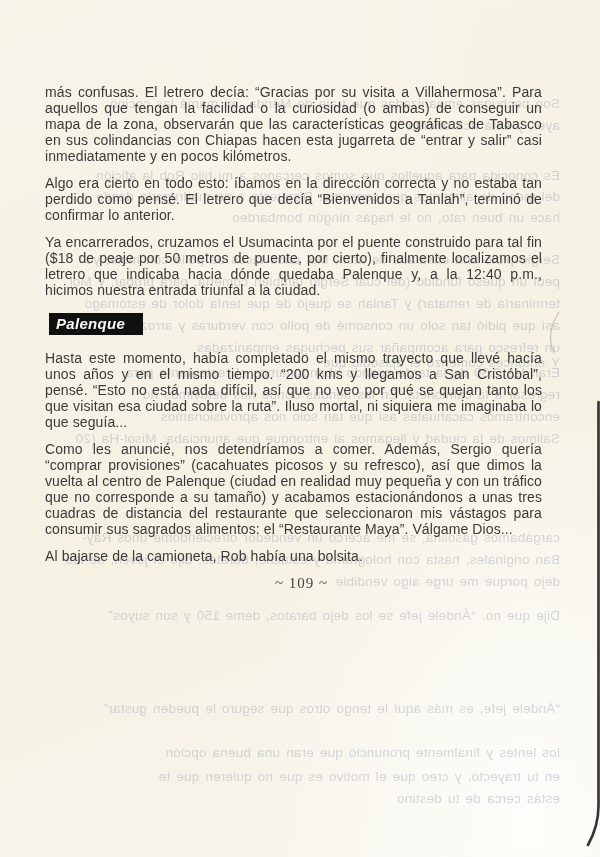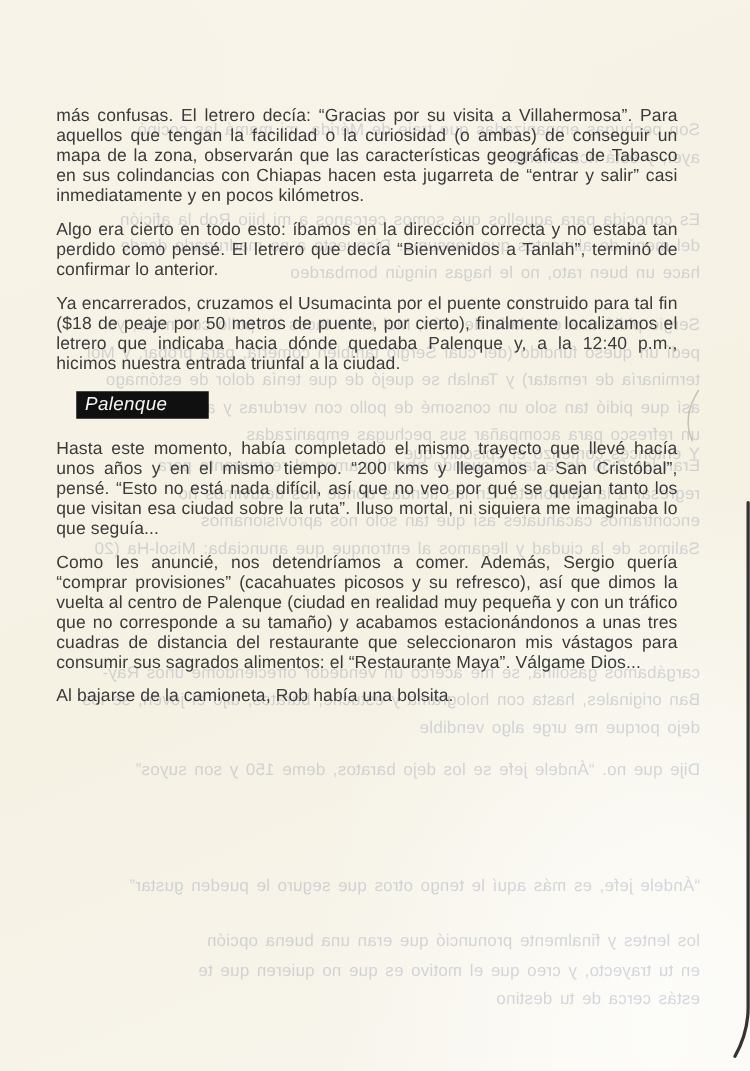--- a/index.html
+++ b/index.html
@@ -19,22 +19,22 @@
     font-size:13.5px;line-height:18px;color:#9aa0b4;opacity:.40;
     white-space:nowrap;text-align:left;letter-spacing:.2px;word-spacing:2px;
   }
   .content{position:absolute;left:45px;right:42px;top:84px;z-index:2;}
   .body-par{
     margin:0 16px 11px 0;font-size:14px;line-height:16px;color:#3a3a3a;
     text-align:justify;letter-spacing:.1px;
   }
   .section-heading{
     display:inline-block;background:#101010;color:#f6f6f2;
-    font-style:italic;font-weight:normal;font-size:15px;line-height:17px;
-    padding:2px 33px 3px 7px;margin:4px 0 15px 16px;letter-spacing:.3px;
+    font-style:italic;font-weight:bold;font-size:15px;line-height:17px;
+    padding:2px 18px 3px 7px;margin:4px 0 15px 4px;letter-spacing:.3px;
   }
   .heading-row{line-height:0;}
   .page-number{
     margin-top:5px;text-align:center;
     font-family:"Liberation Serif",serif;font-size:15px;color:#46453f;
     letter-spacing:1px;
   }
   .scan-bar{position:absolute;right:0;top:398px;width:14px;height:452px;z-index:3;pointer-events:none;}
   .hair-mark{position:absolute;left:540px;top:310px;width:30px;height:45px;z-index:1;pointer-events:none;}
 </style>
@@ -79,19 +79,20 @@
     <p class="body-par">Ya encarrerados, cruzamos el Usumacinta por el puente construido para tal fin ($18 de peaje por 50 metros de puente, por cierto), finalmente localizamos el letrero que indicaba hacia dónde quedaba Palenque y, a la 12:40 p.m., hicimos nuestra entrada triunfal a la ciudad.</p>
 
     <div class="heading-row">
       <span class="section-heading">Palenque</span>
     </div>
 
     <p class="body-par">Hasta este momento, había completado el mismo trayecto que llevé hacía unos años y en el mismo tiempo. “200 kms y llegamos a San Cristóbal”, pensé. “Esto no está nada difícil, así que no veo por qué se quejan tanto los que visitan esa ciudad sobre la ruta”. Iluso mortal, ni siquiera me imaginaba lo que seguía...</p>
     <p class="body-par">Como les anuncié, nos detendríamos a comer. Además, Sergio quería “comprar provisiones” (cacahuates picosos y su refresco), así que dimos la vuelta al centro de Palenque (ciudad en realidad muy pequeña y con un tráfico que no corresponde a su tamaño) y acabamos estacionándonos a unas tres cuadras de distancia del restaurante que seleccionaron mis vástagos para consumir sus sagrados alimentos: el “Restaurante Maya”. Válgame Dios...</p>
     <p class="body-par">Al bajarse de la camioneta, Rob había una bolsita.</p>
 
+    <div class="page-number">~ 109 ~</div>
   </div>
 
   <svg class="scan-bar" viewBox="0 0 14 452" preserveAspectRatio="none">
     <path d="M12.5,4 L12.5,408 C12.5,425 7,438 2,447" fill="none" stroke="#222222" stroke-width="2.6" stroke-linecap="round" opacity="0.92"></path>
   </svg>
 
 </div>
 
 </body></html>

